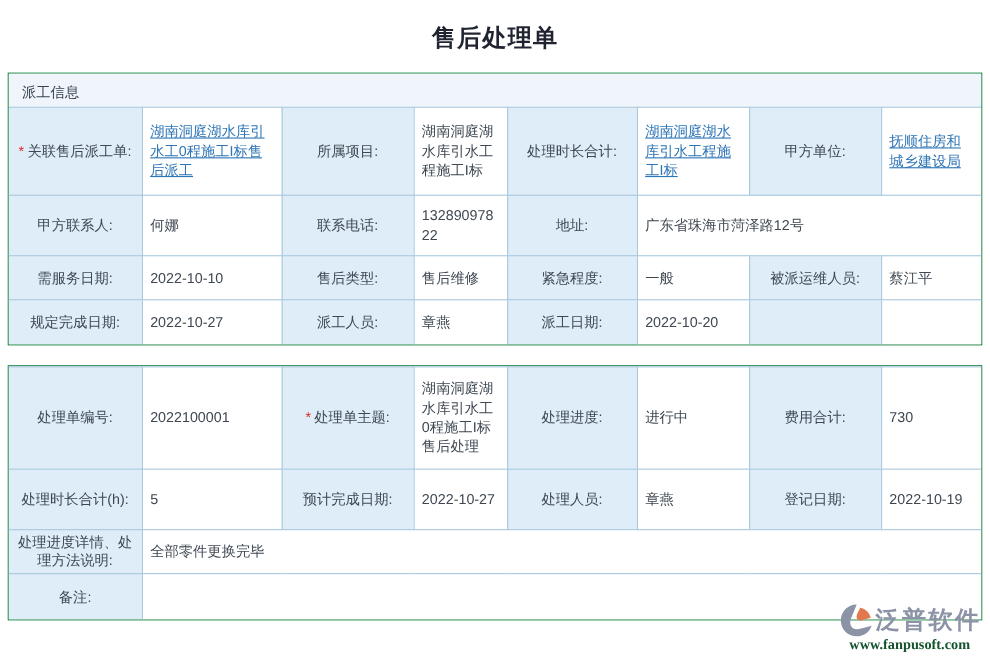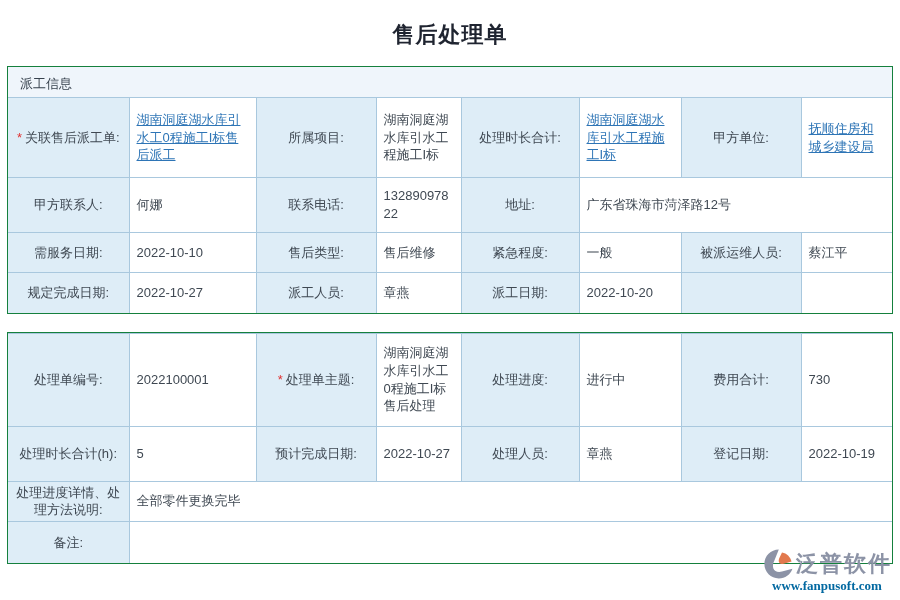--- a/index.html
+++ b/index.html
@@ -55,21 +55,21 @@
     position:absolute; right:8px; bottom:6px;
     text-align:center; pointer-events:none;
   }
   .wm-top { display:flex; align-items:center; justify-content:flex-end;margin-top:16px; }
   .wm-icon { display:inline-block; width:32px; height:32px; margin-right:2px; }
   .wm-brand {
     font-size:22px; font-weight:bold; color:#8c93a6; letter-spacing:2px;
   }
   .wm-url {
     font-family:"Liberation Serif","DejaVu Serif",serif;
-    font-size:13px; font-weight:bold; color:#0369a1;
+    font-size:13px; font-weight:bold; color:#14532d;
     margin-top:-2px;
   }
 </style>
 </head>
 <body>
 
 <h1 class="page-title">售后处理单</h1>
 
 <div class="box">
   <div class="box-header">派工信息</div>

